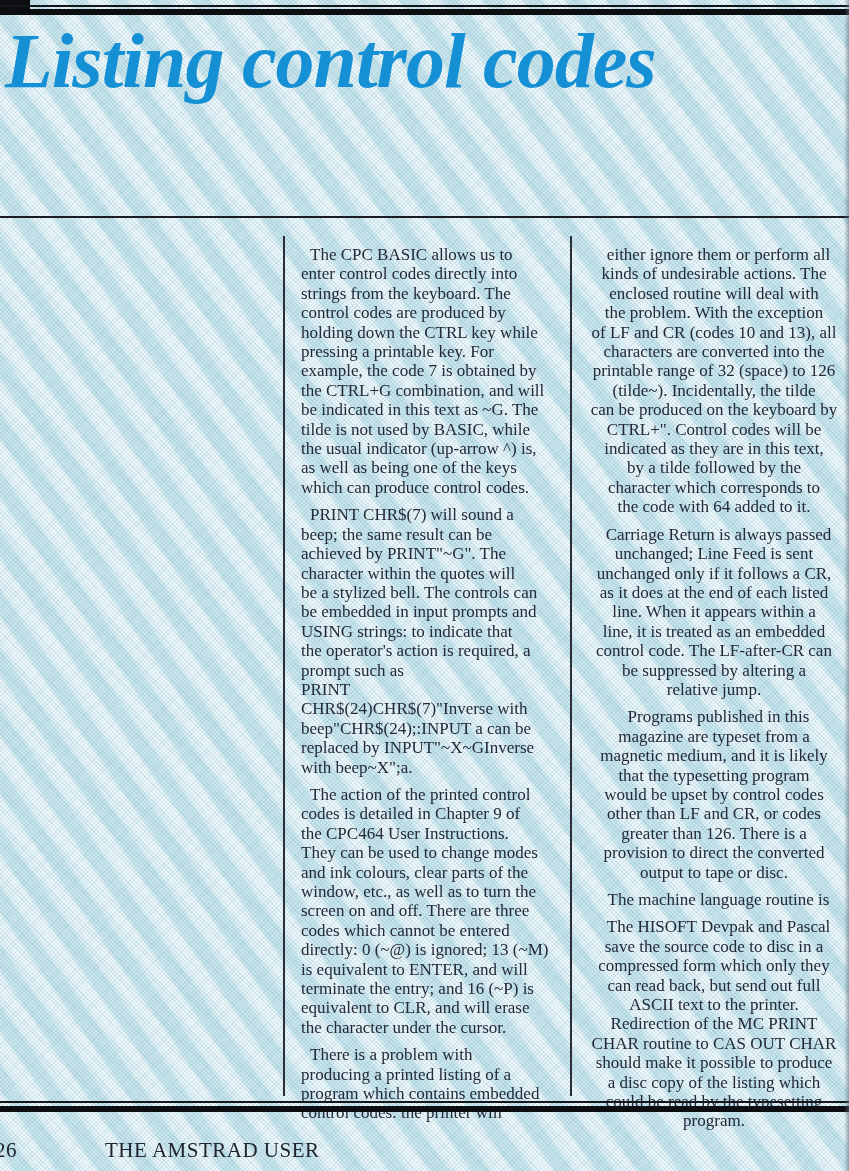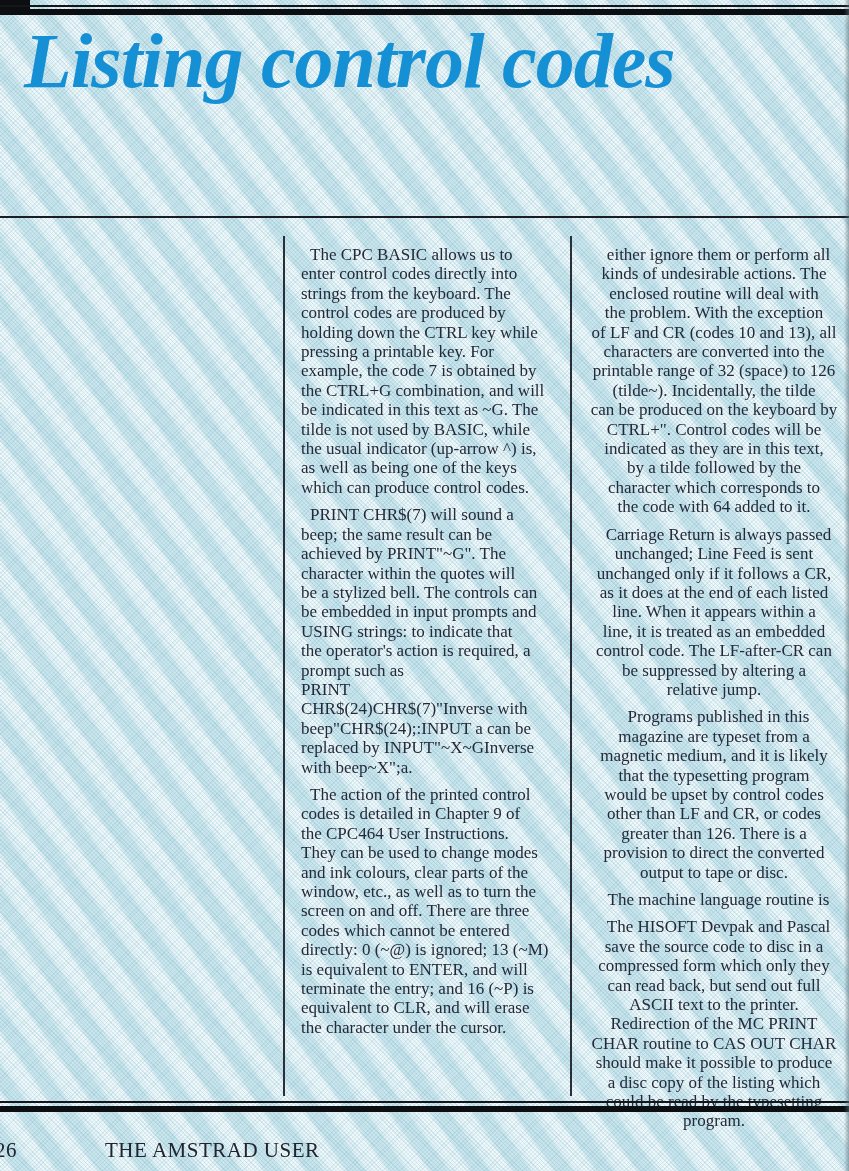--- a/index.html
+++ b/index.html
@@ -37,21 +37,21 @@
     background: #0c0e12;
   }
   .top1 { top: 5px; }
   .top2 { top: 9px; }
   .under-title { top: 216px; height: 2px; background: #1a1d24; }
   .bottom1 { top: 1101px; }
   .bottom2 { top: 1106px; }
 
   .title {
     position: absolute;
-    left: 24px; top: 18px;
+    left: 5px; top: 18px;
     margin: 0;
     color: #1690d5;
     font-family: "Liberation Serif", serif;
     font-style: italic;
     font-weight: bold;
     font-size: 78px;
     line-height: 86px;
     letter-spacing: -1px;
     white-space: nowrap;
   }
@@ -172,20 +172,24 @@
 They can be used to change modes
 and ink colours, clear parts of the
 window, etc., as well as to turn the
 screen on and off. There are three
 codes which cannot be entered
 directly: 0 (~@) is ignored; 13 (~M)
 is equivalent to ENTER, and will
 terminate the entry; and 16 (~P) is
 equivalent to CLR, and will erase
 the character under the cursor.</p>
+    <p>There is a problem with
+producing a printed listing of a
+program which contains embedded
+control codes: the printer will</p>
   </div>
 
   <div class="col col2">
     <p>either ignore them or perform all
 kinds of undesirable actions. The
 enclosed routine will deal with
 the problem. With the exception
 of LF and CR (codes 10 and 13), all
 characters are converted into the
 printable range of 32 (space) to 126

